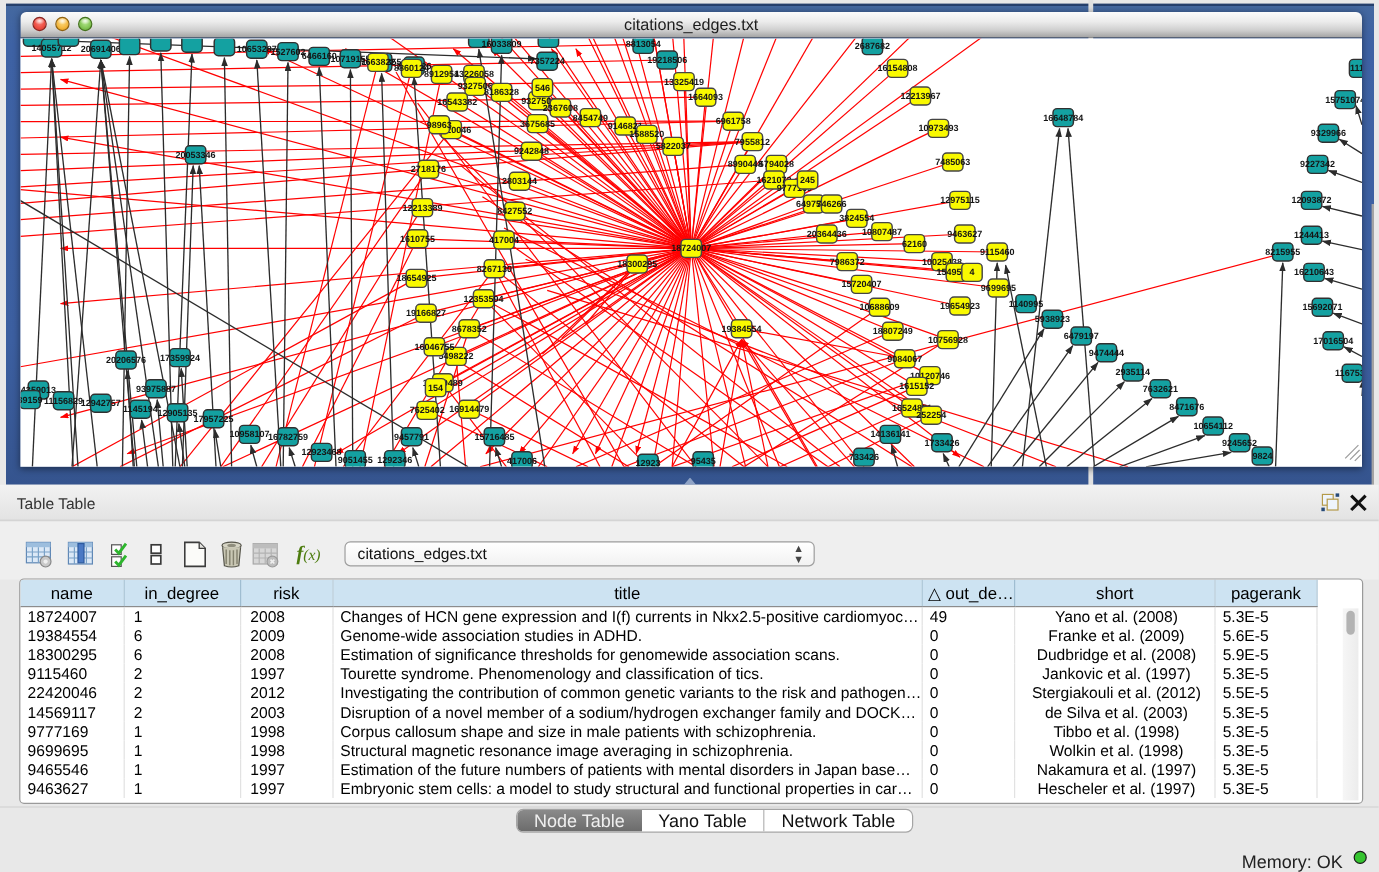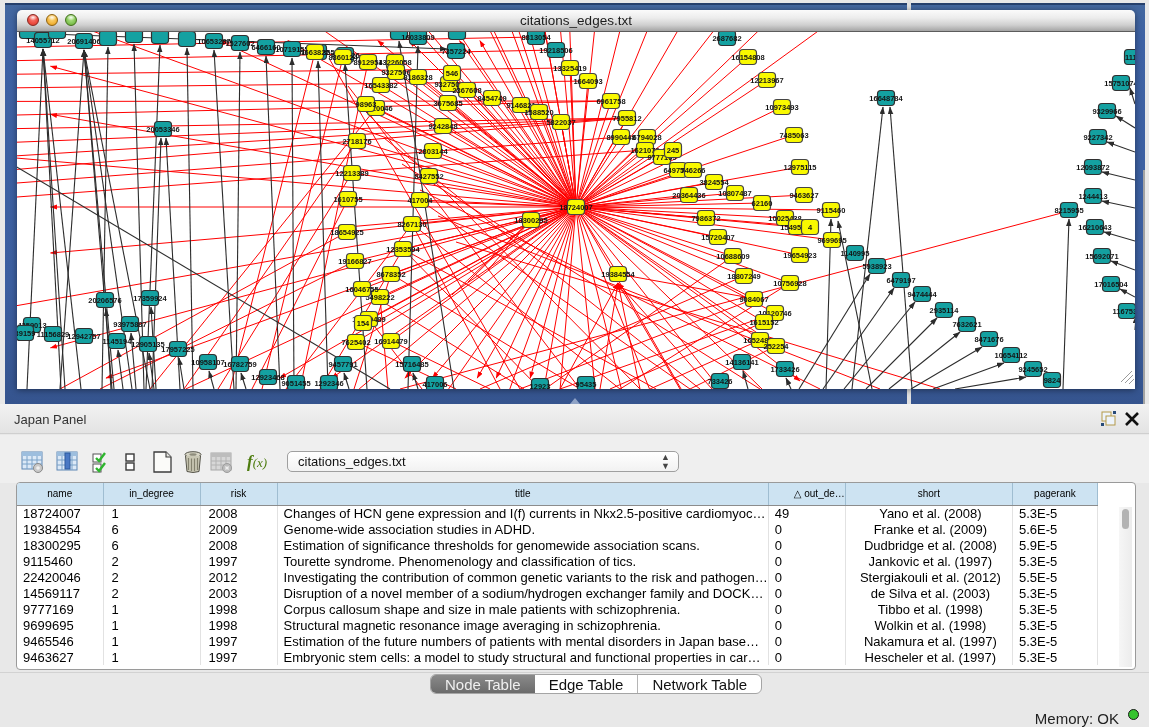--- a/index.html
+++ b/index.html
@@ -26,21 +26,21 @@
 #phead .t{position:absolute;left:14px;top:8px;font-size:13px;color:#333}
 #toolbar{position:absolute;left:0;top:31px;width:1149px;height:48px;background:#efefef}
 .ticon{position:absolute;top:15px}
 #combo{position:absolute;left:287px;top:16px;width:392px;height:21px;background:linear-gradient(180deg,#ffffff,#f2f2f2);
  border:1px solid #9f9f9f;border-radius:5px;font-size:13px;color:#111;line-height:19px;padding-left:10px}
 #combo .arr{position:absolute;right:8px;top:1px;font-size:9px;color:#444;line-height:9px}
 #scrollpane{position:absolute;left:16px;top:78px;width:1120px;height:188px;background:#fff;
  border:1px solid #9a9a9a;border-radius:4px;overflow:hidden}
 table{border-collapse:collapse;table-layout:fixed;width:1081px;font-size:13px;color:#000}
 th{background:#cde3f2;border-right:1px solid #9fbdd1;border-bottom:1px solid #8c8c8c;
- font-weight:normal;font-size:10px;height:22px;text-align:center;overflow:hidden;white-space:nowrap}
+ font-weight:normal;font-size:14px;height:22px;text-align:center;overflow:hidden;white-space:nowrap}
 td{height:16px;padding:0 3px 0 6px;overflow:hidden;white-space:nowrap;border-right:1px solid #e2e2e2}
 .c0{width:86px}.c1{width:97px}.c2{width:77px}.c3{width:491px}.c4{width:77px}.c5{width:167px}.c6{width:85px}
 td.c1,td.c2{padding-left:8px}
 td.c5{text-align:center}
 #vscroll{position:absolute;right:3px;top:24px;width:13px;height:160px;background:linear-gradient(90deg,#f6f6f6,#ececec)}
 #vthumb{position:absolute;right:6px;top:26px;width:7px;height:20px;background:#b3b3b3;border-radius:4px}
 #tabs{position:absolute;left:430px;top:270px;height:20px;display:flex;border:1px solid #a5a5a5;border-radius:6px;overflow:hidden;background:#fff}
 .tab{font-size:15px;line-height:19px;padding:0 14px;color:#111}
 .tab.sel{background:linear-gradient(180deg,#8a8a8a,#6b6b6b);color:#efefef}
 .tab.b{border-left:1px solid #b5b5b5}
@@ -601,21 +601,21 @@
 <g stroke="#9a9a9a" stroke-width="1">
             <line x1="1121" y1="382" x2="1132" y2="371"></line>
             <line x1="1125" y1="383" x2="1133" y2="375"></line>
             <line x1="1129" y1="384" x2="1134" y2="379"></line>
           </g>
 </svg>
       </div>
  </div>
  <div id="panel">
   <div id="phead">
-        <div class="t">Japan Panel</div>
+        <div class="t">Table Table</div>
    <svg class="ticon" style="left:1101px;top:7px" width="17" height="17">
      <rect x="1" y="1" width="9" height="9" fill="#eef4fb" stroke="#b49a4a"></rect>
      <rect x="5" y="5" width="9" height="9" fill="#eef4fb" stroke="#b49a4a"></rect>
      <rect x="12" y="0" width="3" height="3" fill="#274a78"></rect>
           <rect x="0" y="12" width="3" height="3" fill="#274a78"></rect>
    </svg>
    <svg class="ticon" style="left:1124px;top:7px" width="16" height="16">
      <path d="M2,2 L14,14 M14,2 L2,14" stroke="#111" stroke-width="2.6"></path>
    </svg>
   </div>
@@ -766,19 +766,19 @@
               <td class="c6">5.3E-5</td>
             </tr>
    </tbody>
         </table>
    <div id="vscroll"></div>
         <div id="vthumb"></div>
   </div>
   <div id="tabline"></div>
   <div id="tabs">
         <div class="tab sel">Node Table</div>
-        <div class="tab">Edge Table</div>
+        <div class="tab">Yano Table</div>
         <div class="tab b">Network Table</div>
       </div>
   <div id="status">Memory: OK</div>
       <div id="statusdot"></div>
  </div>
 </div>
 
 </body></html>

